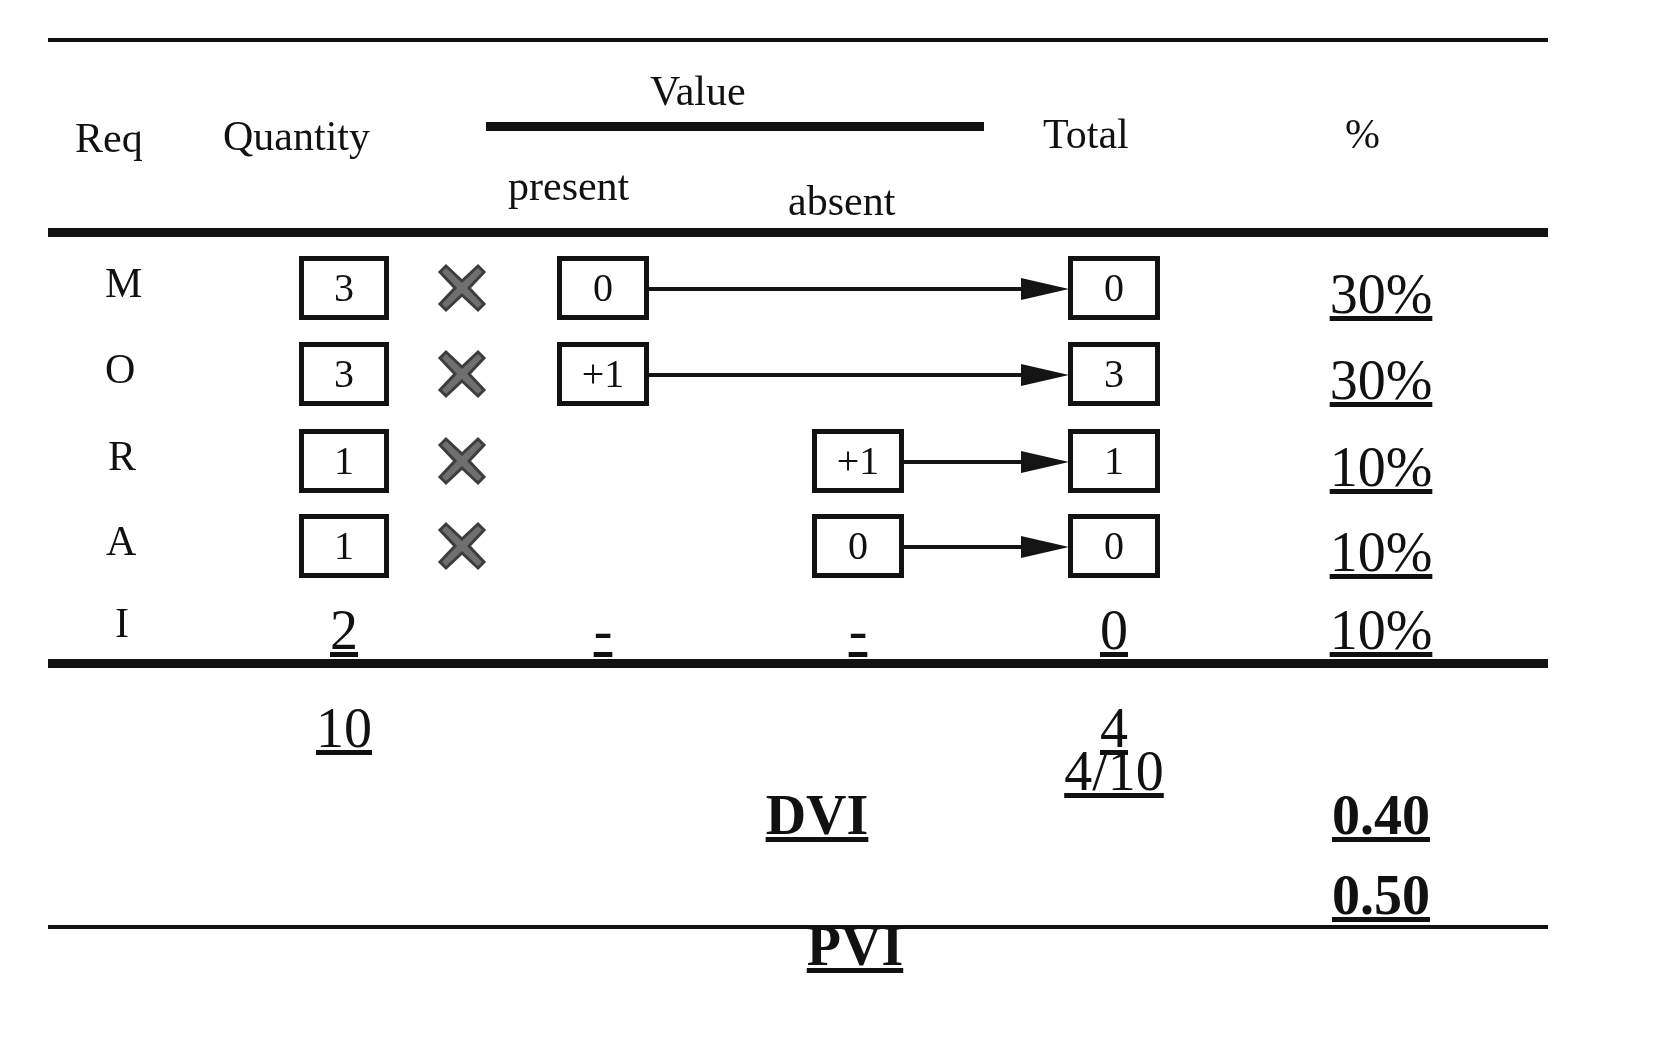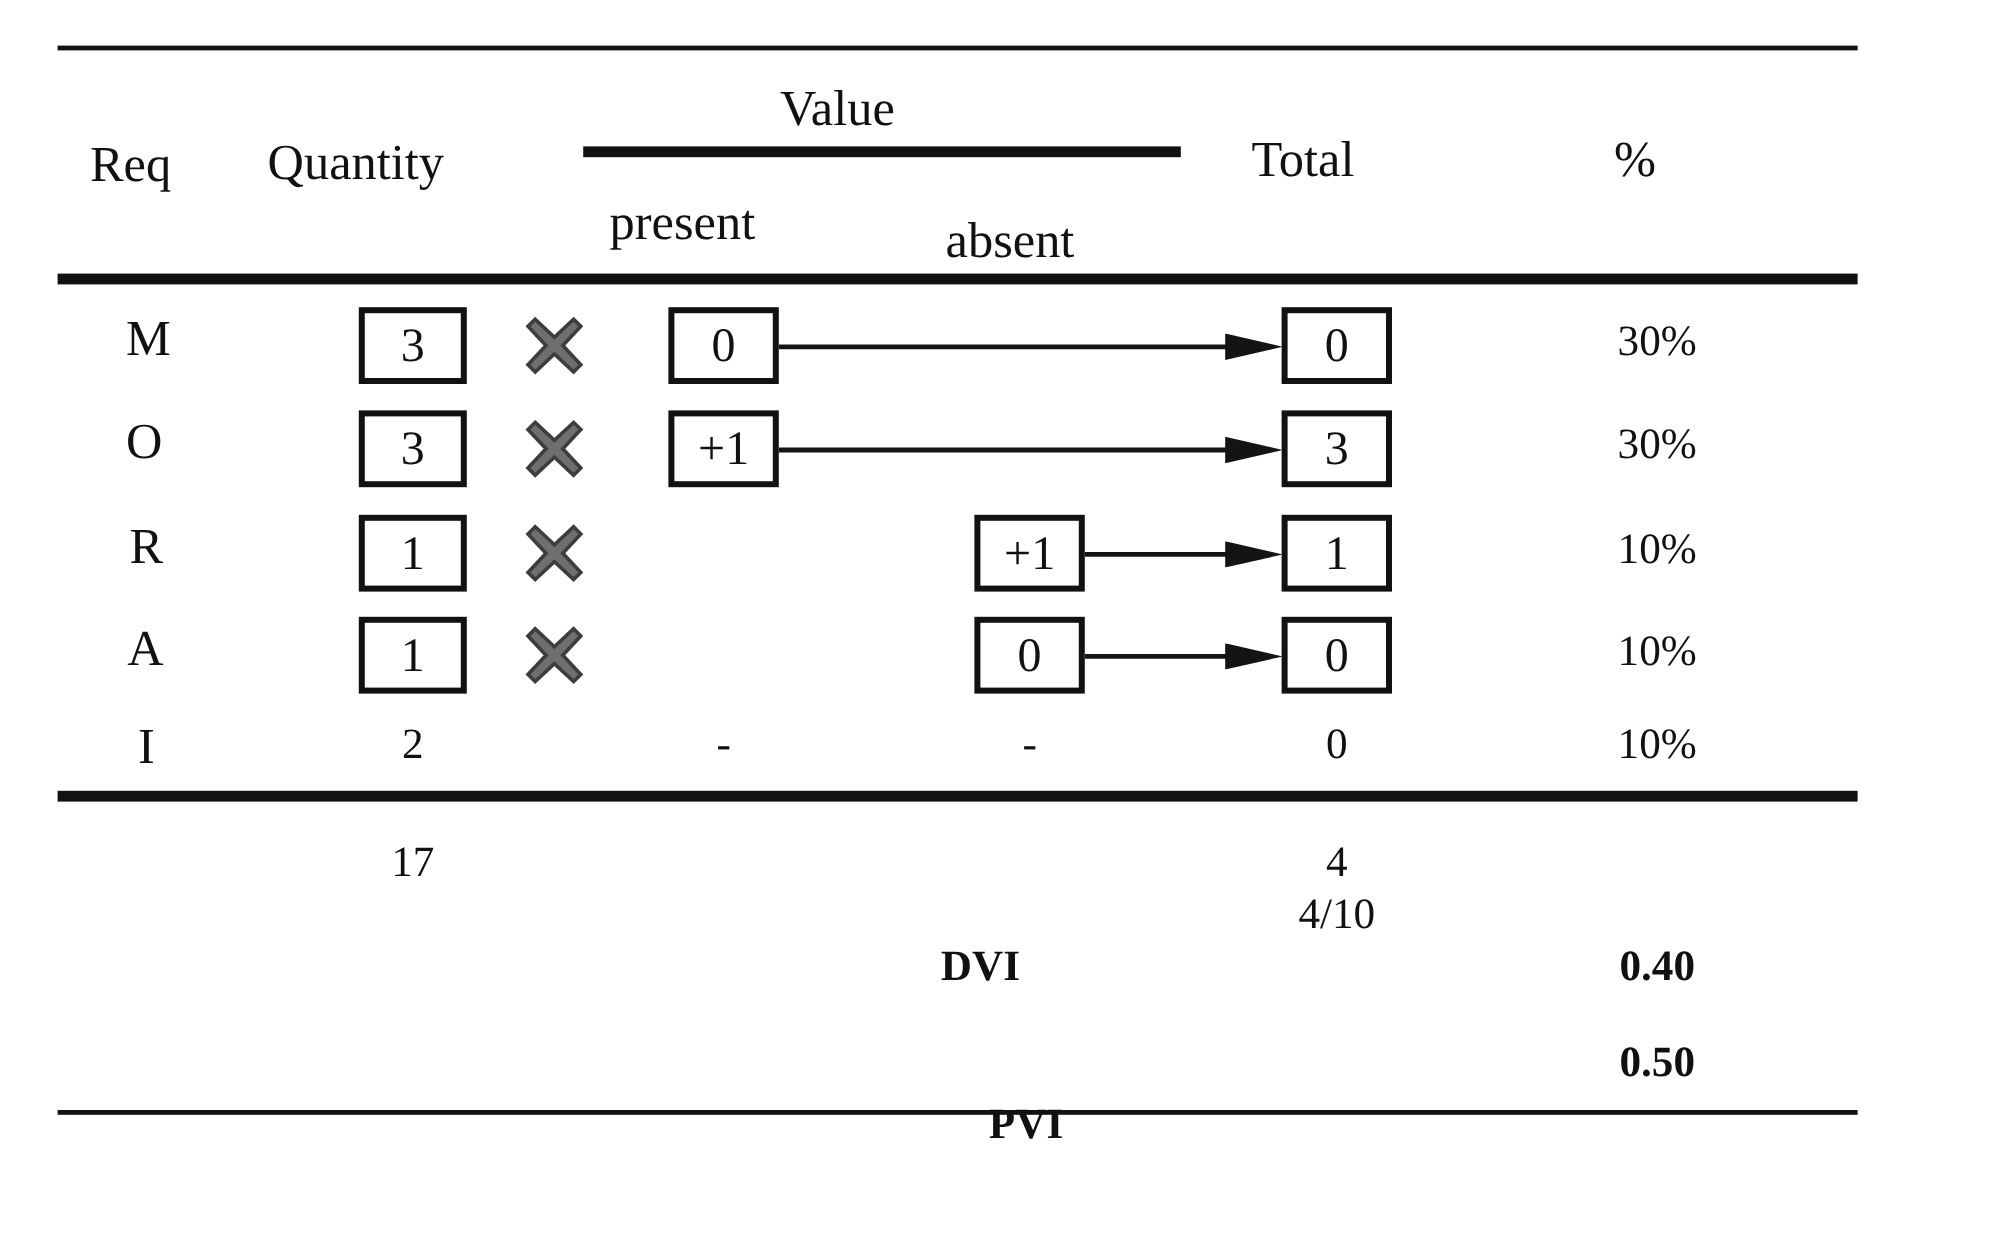--- a/index.html
+++ b/index.html
@@ -22,21 +22,21 @@
   .hdr{position:absolute;font-size:42px;line-height:1;white-space:nowrap;}
   .hdr-req      {left:75px;  top:117px;text-align:right;}
   .hdr-quantity {left:223px; top:115px;}
   .hdr-value    {left:650px; top:70px;text-align:right;}
   .hdr-present  {left:508px; top:165px;}
   .hdr-absent   {left:766px; top:180px;margin-left:22px;}
   .hdr-total    {left:1043px;top:113px;}
   .hdr-pct      {left:1345px;top:113px;}
 
   
-  .txt{position:absolute;font-size:36px;line-height:1;white-space:nowrap;}
+  .txt{position:absolute;font-size:56px;line-height:1;white-space:nowrap;text-decoration:underline;}
   .txt.bold{font-weight:bold;}
   .txt.center{transform:translateX(-50%);}
 
   
   .cellbox{
     position:absolute;
     border:5px solid #121212;
     background:#ffffff;
     display:flex;align-items:center;justify-content:center;
     font-size:40px;line-height:1;
@@ -146,21 +146,21 @@
   <div class="cellbox total" style="left:1068px;top:514px;">0</div>
   <div class="txt center" style="left:1381px;top:524px;">10%</div>
 
   <div class="rowlabel" style="left:115px;top:602px;">I</div>
   <div class="txt center" style="left:344px;top:602px;">2</div>
   <div class="txt center" style="left:603px;top:602px;">-</div>
   <div class="txt center" style="left:858px;top:602px;">-</div>
   <div class="txt center" style="left:1114px;top:602px;">0</div>
   <div class="txt center" style="left:1381px;top:602px;">10%</div>
 
-  <div class="txt center" style="left:344px;top:700px;">17</div>
+  <div class="txt center" style="left:344px;top:700px;">10</div>
   <div class="txt center" style="left:1114px;top:700px;">4</div>
 
   <div class="txt bold center" style="left:817px;top:787px;">DVI</div>
   <div class="txt center" style="left:1114px;top:743px;">4/10</div>
   <div class="txt bold center" style="left:1381px;top:787px;">0.40</div>
 
   <div class="txt bold center" style="left:855px;top:918px;">PVI</div>
   <div class="txt center" style="left:1114px;top:867px;"></div>
   <div class="txt bold center" style="left:1381px;top:867px;">0.50</div>
 

